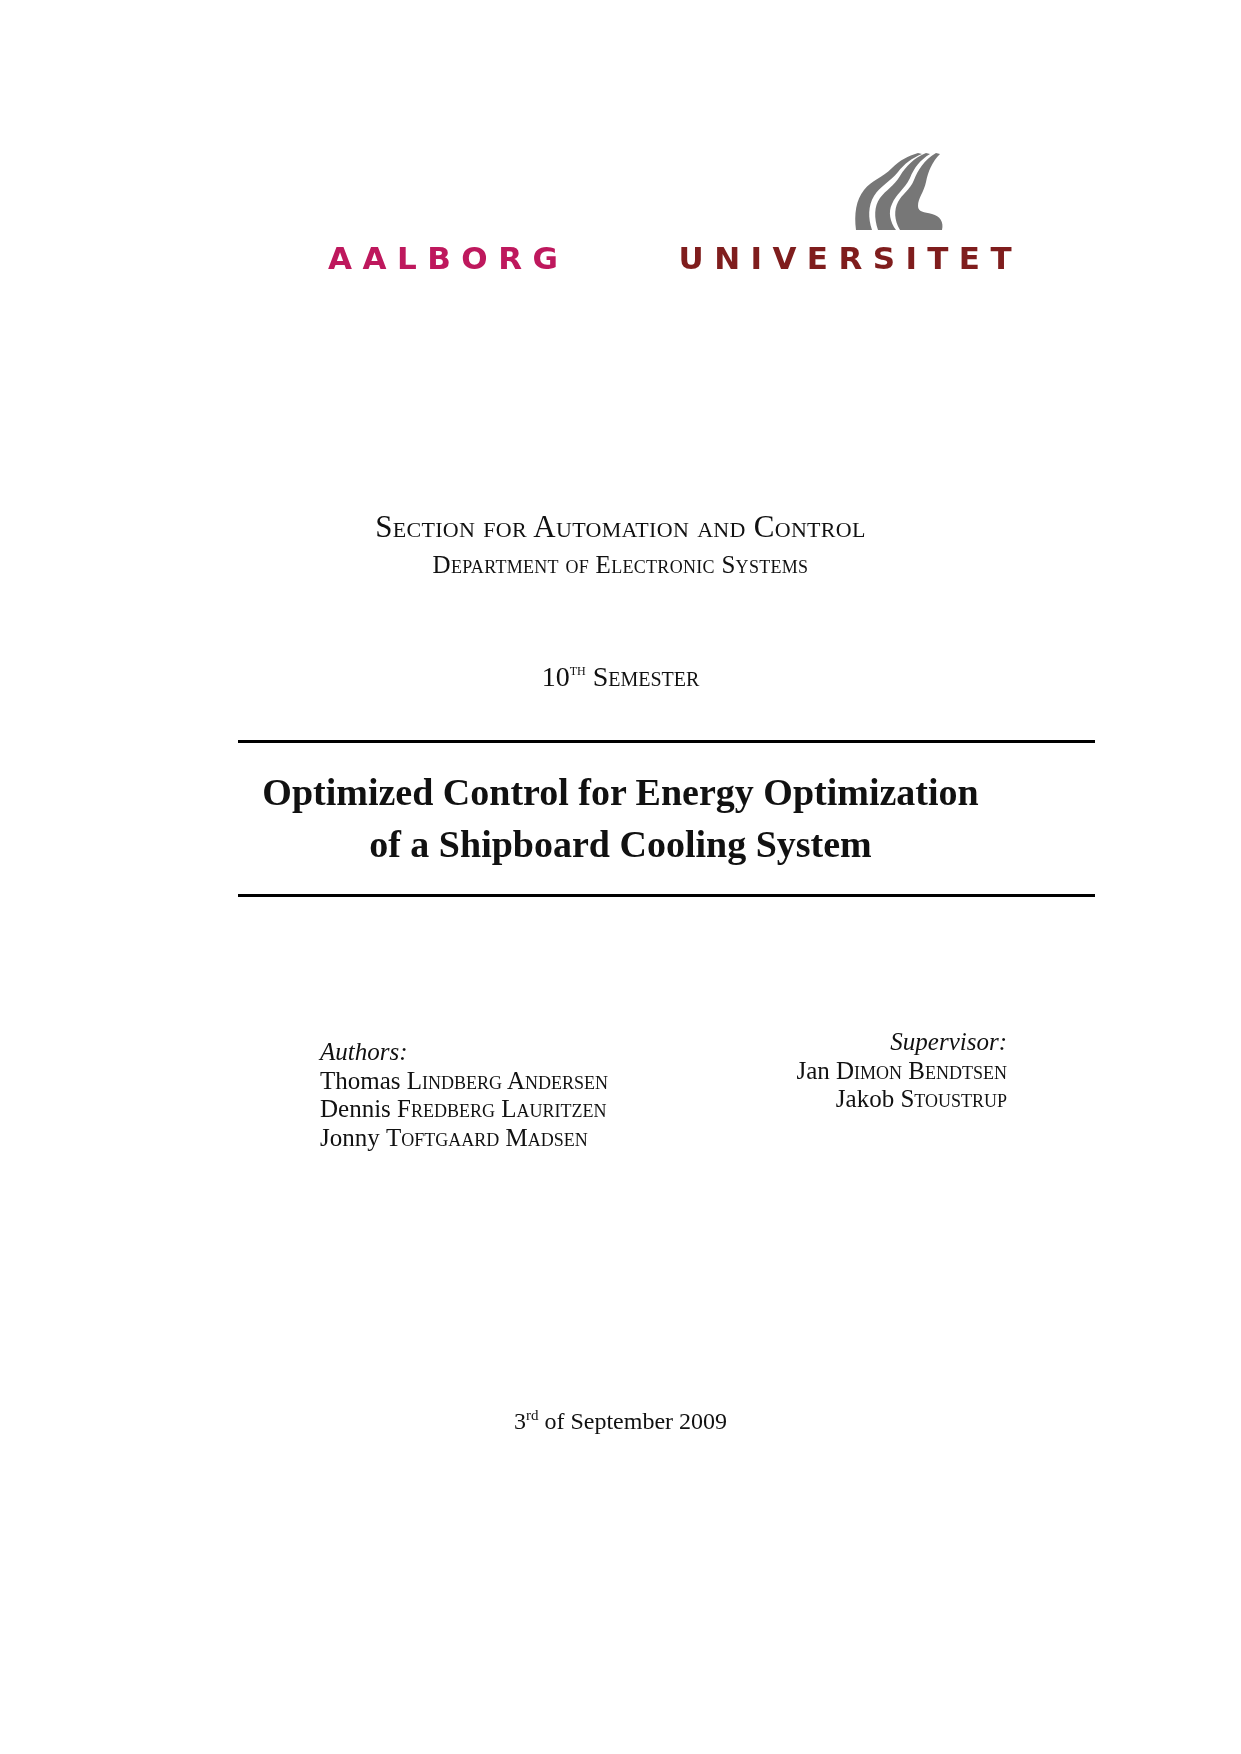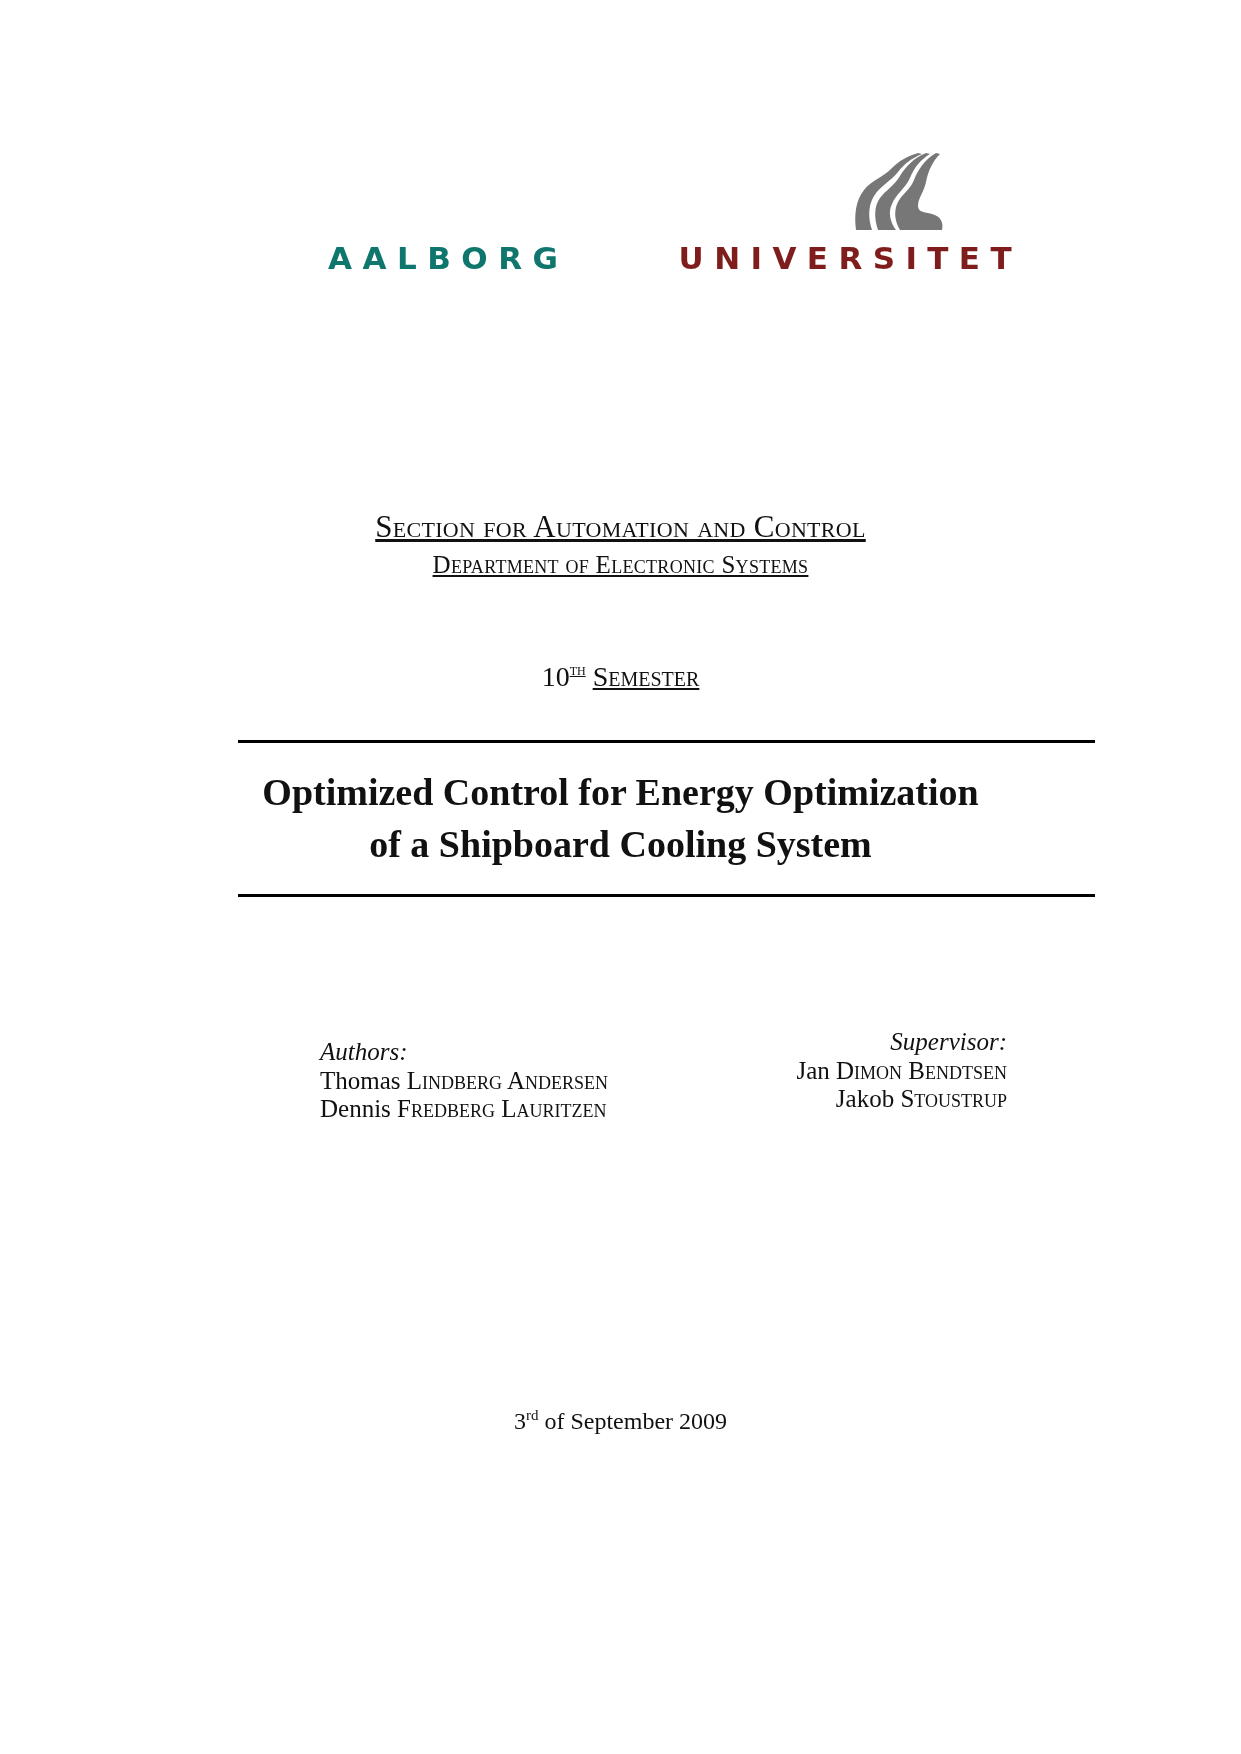--- a/index.html
+++ b/index.html
@@ -6,26 +6,26 @@
     body { width: 1241px; height: 1754px; position: relative; overflow: hidden;
            font-family: "DejaVu Serif", "Liberation Serif", serif; color: #111; }
     .abs { position: absolute; }
 
     
     .logo-mark { left: 852px; top: 150px; width: 92px; height: 82px; }
     .wordmark { top: 241px; left: 328px; width: 684px; height: 34px;
                 font-family: "DejaVu Sans", "Liberation Sans", sans-serif;
                 font-weight: bold; font-size: 31px; line-height: 34px;
                 white-space: nowrap; display: flex; justify-content: space-between; }
-    .wm-aalborg { color: #0f766e; letter-spacing: 10.5px; }
+    .wm-aalborg { color: #be185d; letter-spacing: 10.5px; }
     .wm-univ { color: #7f1d1d; letter-spacing: 10.4px; margin-right: -10px; }
 
     .center-line { left: 0; width: 1241px; text-align: center; white-space: nowrap;
                    font-family: "Liberation Serif", "DejaVu Serif", serif; }
-    .sc { font-variant: small-caps; text-decoration: underline; }
+    .sc { font-variant: small-caps; }
 
     .section { top: 508px; font-size: 31px; line-height: 38px; letter-spacing: 0.3px; }
     .department { top: 550px; font-size: 25px; line-height: 30px; letter-spacing: 0.3px; }
     .semester { top: 660px; font-size: 28px; line-height: 34px; }
     .semester sup { font-size: 17px; vertical-align: 0; position: relative; top: -11px; }
 
     .rule { left: 238px; width: 857px; height: 3px; background: #000; }
     .rule-top { top: 740px; }
     .rule-bottom { top: 894px; }
 
@@ -86,20 +86,24 @@
 <div class="abs authors">
   <div class="label-italic">Authors:</div>
   <div>
     <span>Thomas</span>
     <span class="surname">Lindberg Andersen</span>
   </div>
   <div>
     <span>Dennis</span>
     <span class="surname">Fredberg Lauritzen</span>
   </div>
+  <div>
+    <span>Jonny</span>
+    <span class="surname">Toftgaard Madsen</span>
+  </div>
 </div>
 
 <div class="abs supervisors">
   <div class="label-italic">Supervisor:</div>
   <div>
     <span>Jan</span>
     <span class="surname">Dimon Bendtsen</span>
   </div>
   <div>
     <span>Jakob</span>

